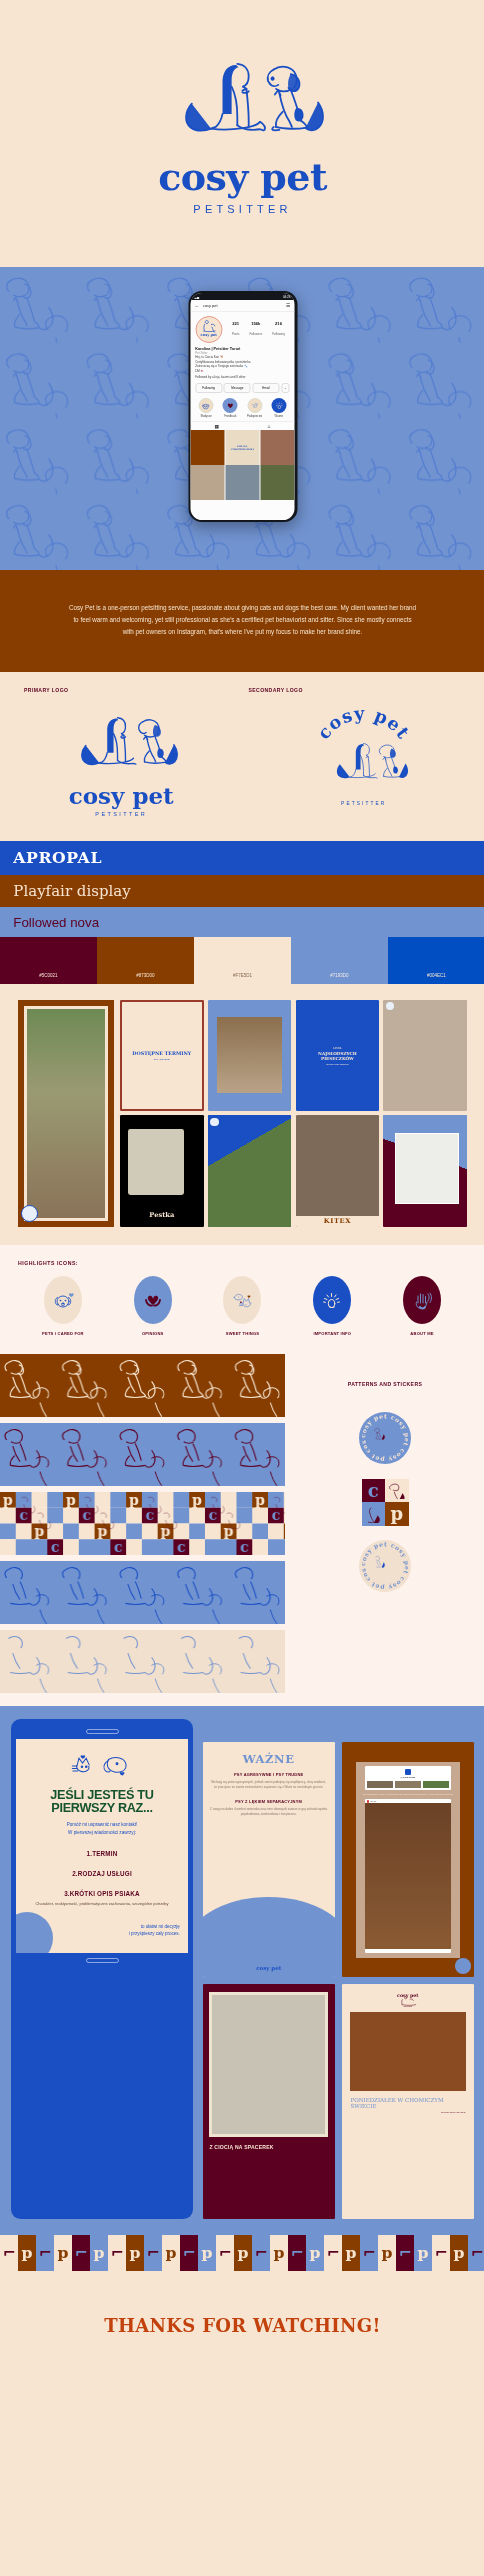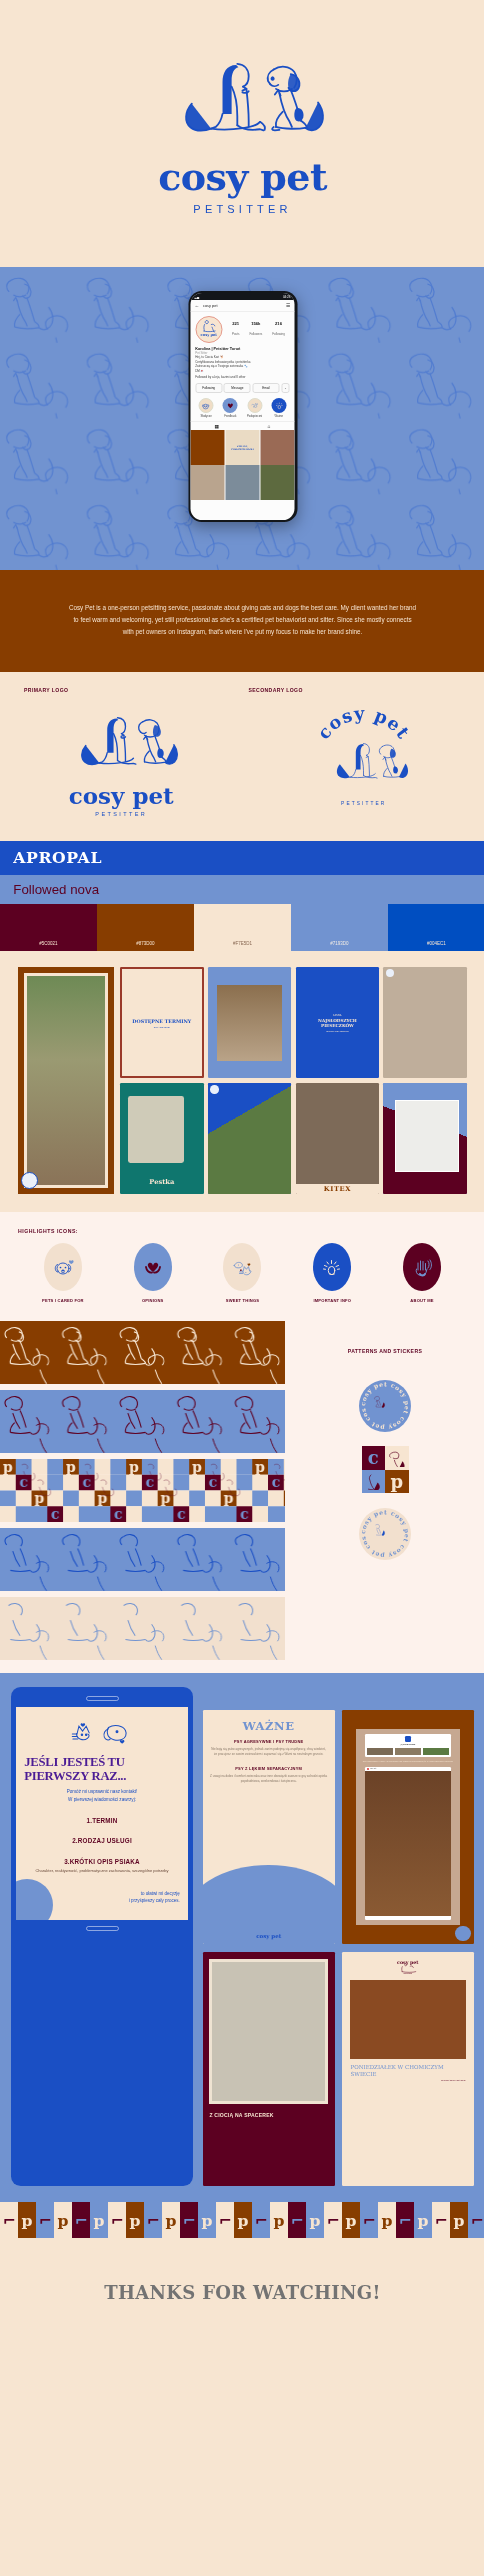--- a/index.html
+++ b/index.html
@@ -121,38 +121,38 @@
   .pat-right{ flex:1; padding-top:27px; text-align:center;}
   .pat-right .lbl{ display:block; margin-bottom:25.4px; }
   .sticker-circ{ width:52px; height:52px; border-radius:50%; margin:0 auto 14.5px; position:relative;}
   .sticker-quad{ width:47px; height:47px; margin:0 auto 14.5px; display:grid; grid-template-columns:1fr 1fr; grid-template-rows:1fr 1fr;}
   .qcell{ display:flex;align-items:center;justify-content:center; font-family:"DejaVu Serif",serif; font-weight:bold; font-size:18px;}
 
   
   .mock{ background:#7193D0; padding:13.3px 11px 15.7px; display:flex; gap:9.7px;}
   .tablet{ width:182px; background:#1A4FC4; border-radius:9.7px; padding:9.7px 4.8px; flex-shrink:0;}
   .tab-screen{ background:#F7E5D1; padding:12px 8.5px 15.7px; position:relative; overflow:hidden; min-height:213px;}
-  .tab-h{ font-family:Liberation Serif, serif; font-weight:bold; font-size:12.7px; color:#4c1d95; line-height:1.05; text-align:left; letter-spacing:-0.3px;}
+  .tab-h{ font-family:Liberation Sans, sans-serif; font-weight:bold; font-size:12.7px; color:#14532d; line-height:1.05; text-align:center; letter-spacing:-0.3px;}
   .tab-p{ font-size:4.6px; color:#1A4FC4; text-align:center; line-height:1.6; margin-top:5.5px;}
   .tab-step{ font-size:6.3px; font-weight:bold; color:#5C0021; text-align:center; margin-top:13.3px; letter-spacing:0.2px;}
   .tab-sub{ font-size:4px; color:#6a4a3a; text-align:center; line-height:1.6; margin-top:3.6px;}
   .tab-end{ font-size:4.5px; color:#1A4FC4; text-align:right; line-height:1.6; margin-top:15.7px;}
   .tab-pill{ width:33px;height:4.8px;border:0.6px solid rgba(255,255,255,.5);border-radius:3px;margin:5.5px auto 0;}
   .tab-pill.top{margin:0 auto 5.5px;}
   .mock-right{ flex:1; display:grid; grid-template-columns:1fr 1fr; gap:7.3px; align-content:start; padding-top:23px;}
   .story{ aspect-ratio:9/16; border-radius:1.2px; overflow:hidden; position:relative; display:flex; flex-direction:column;}
 
   
   .cp-strip{ height:36px; display:flex; overflow:hidden;}
   .cp-u{ display:flex; flex-shrink:0;}
   .cp-c{ width:18px; height:36px; display:flex; align-items:center; justify-content:center; font-family:"DejaVu Serif",serif; font-weight:bold; font-size:15.7px;}
 
   
   .thanks{ background:#F7E5D1; height:109px; display:flex; align-items:center; justify-content:center;}
-  .thanks span{ font-family:"DejaVu Serif",serif; font-weight:bold; font-size:18px; color:#737373; letter-spacing:0.3px;}
+  .thanks span{ font-family:"DejaVu Serif",serif; font-weight:bold; font-size:18px; color:#c2410c; letter-spacing:0.3px;}
 </style>
 </head>
 <body>
 
 <div class="page">
 
   <section class="hero">
     <svg class="logo-mark" viewBox="0 0 320 190">
       <g fill="none" stroke="#1A4FC4" stroke-width="3.2" stroke-linecap="round" stroke-linejoin="round">
 
@@ -426,20 +426,23 @@
         </div>
         <div style="font-size:4.8px;letter-spacing:2.1px;color:#1A4FC4;margin-top:1.2px">PETSITTER</div>
       </div>
     </div>
   </section>
 
   <section>
     <div class="band band1">
       <div class="t">APROPAL</div>
     </div>
+    <div class="band band2">
+      <div class="t">Playfair display</div>
+    </div>
     <div class="band band3">
       <div class="t">Followed nova</div>
     </div>
   </section>
 
   <section class="swatches">
     <div class="sw" style="background:#5C0021;color:#F7E5D1">#5C0021</div>
     <div class="sw" style="background:#873D00;color:#F7E5D1">#873D00</div>
     <div class="sw" style="background:#F7E5D1;color:#8a6a55">#F7E5D1</div>
     <div class="sw" style="background:#7193D0;color:#F2ECE4">#7193D0</div>
@@ -462,21 +465,21 @@
         <div style="width:78%;height:68%;background:linear-gradient(#8b6f4e,#b9a388);"></div>
       </div>
       <div class="igtile" style="background:#1A4FC4;flex-direction:column;padding:2.4px">
         <div style="font-size:2.7px;color:#F7E5D1;font-family:'DejaVu Serif',serif">LISTA</div>
         <div style="font-family:'DejaVu Serif',serif;font-weight:bold;font-size:4.2px;color:#F7E5D1;line-height:1.25;margin-top:1.2px">NAJSŁODSZYCH<br>PIESECZKÓW</div>
         <div style="font-size:2.1px;color:#F7E5D1;font-style:italic;margin-top:1.8px">(przewiń żeby zobaczyć)</div>
       </div>
       <div class="igtile" style="background:#BFAE9B">
         <div style="position:absolute;left:2.4px;top:2.4px;width:7.9px;height:7.9px;border-radius:50%;background:#EAF0FA;"></div>
       </div>
-      <div class="igtile" style="background:#0f766e">
+      <div class="igtile" style="background:#000000">
         <div style="position:absolute;left:10%;top:12%;width:66%;height:60%;background:#CFCBB8;border-radius:2.4px;"></div>
         <div style="position:absolute;bottom:7%;left:0;right:0;font-family:'DejaVu Serif',serif;font-weight:bold;font-size:6.7px;color:#F7E5D1">Pestka</div>
       </div>
       <div class="igtile" style="background:#1A4FC4">
         <div style="position:absolute;inset:0;background:linear-gradient(150deg,#1A4FC4 0 32%,#5b7a42 32% 100%);"></div>
         <div style="position:absolute;left:2.4px;top:2.4px;width:8.5px;height:8.5px;border-radius:50%;background:#EAF0FA;"></div>
       </div>
       <div class="igtile" style="background:#7d6a58">
         <div style="position:absolute;bottom:0;left:0;right:0;background:#F7E5D1;padding:1.2px 0;font-family:'DejaVu Serif',serif;font-weight:bold;font-size:6.7px;color:#873D00;letter-spacing:0.6px">KITEX</div>
       </div>

